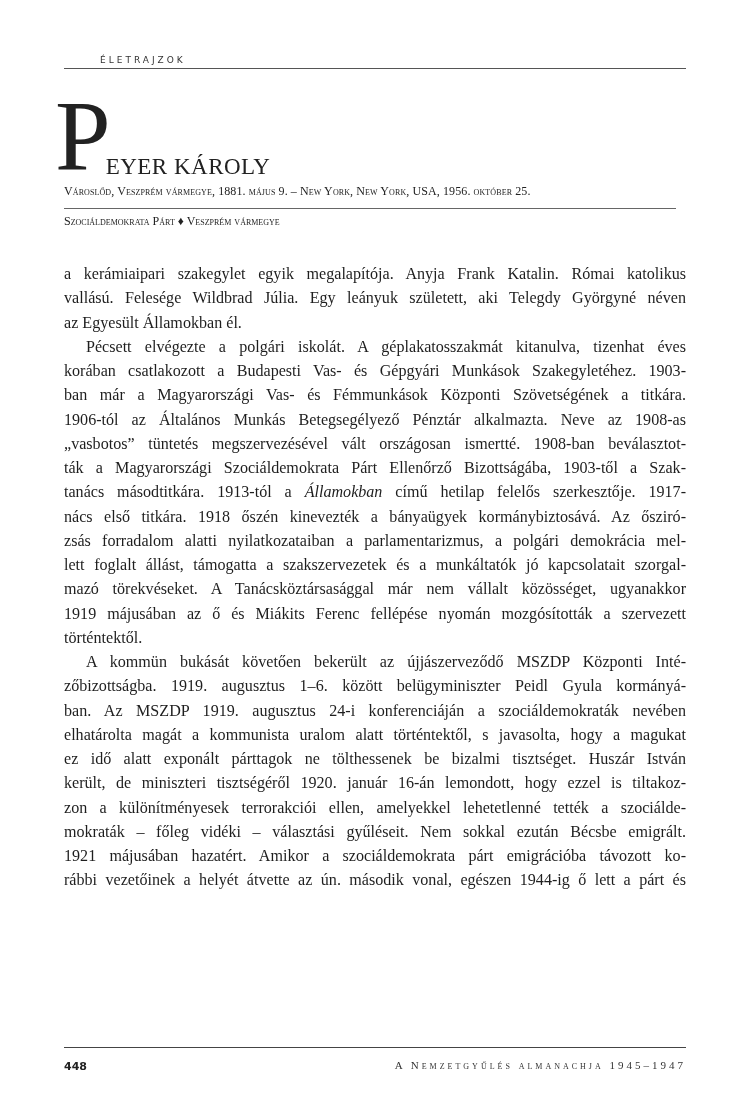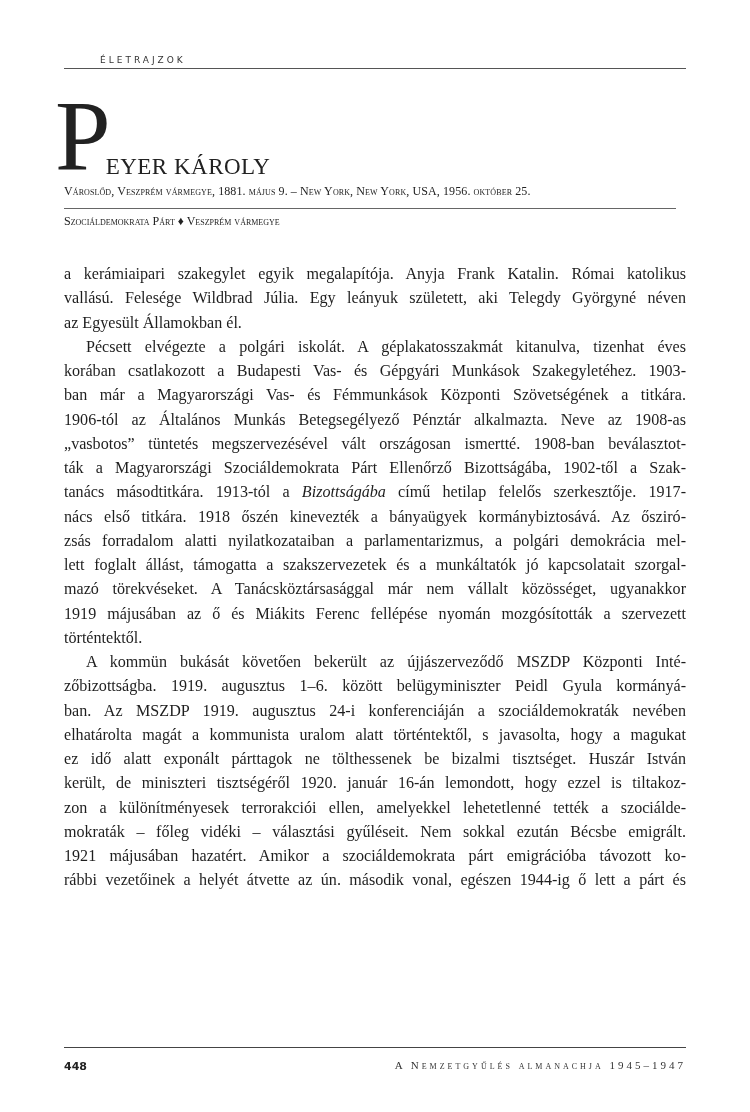--- a/index.html
+++ b/index.html
@@ -42,22 +42,22 @@
 
 <div class="body-text" id="body-text">
     <span class="line">a kerámiaipari szakegylet egyik megalapítója. Anyja Frank Katalin. Római katolikus</span>
     <span class="line">vallású. Felesége Wildbrad Júlia. Egy leányuk született, aki Telegdy Györgyné néven</span>
     <span class="line last">az Egyesült Államokban él.</span>
     <span class="line indent">Pécsett elvégezte a polgári iskolát. A géplakatosszakmát kitanulva, tizenhat éves</span>
     <span class="line">korában csatlakozott a Budapesti Vas- és Gépgyári Munkások Szakegyletéhez. 1903-</span>
     <span class="line">ban már a Magyarországi Vas- és Fémmunkások Központi Szövetségének a titkára.</span>
     <span class="line">1906-tól az Általános Munkás Betegsegélyező Pénztár alkalmazta. Neve az 1908-as</span>
     <span class="line">„vasbotos” tüntetés megszervezésével vált országosan ismertté. 1908-ban beválasztot-</span>
-    <span class="line">ták a Magyarországi Szociáldemokrata Párt Ellenőrző Bizottságába, 1902-től a Szak-</span>
-    <span class="line">tanács másodtitkára. 1913-tól a <i>Bizottságába</i> című hetilap felelős szerkesztője. 1917-</span>
+    <span class="line">ták a Magyarországi Szociáldemokrata Párt Ellenőrző Bizottságába, 1903-től a Szak-</span>
+    <span class="line">tanács másodtitkára. 1913-tól a <i>Államokban</i> című hetilap felelős szerkesztője. 1917-</span>
     <span class="line">nács első titkára. 1918 őszén kinevezték a bányaügyek kormánybiztosává. Az ősziró-</span>
     <span class="line">zsás forradalom alatti nyilatkozataiban a parlamentarizmus, a polgári demokrácia mel-</span>
     <span class="line">lett foglalt állást, támogatta a szakszervezetek és a munkáltatók jó kapcsolatait szorgal-</span>
     <span class="line">mazó törekvéseket. A Tanácsköztársasággal már nem vállalt közösséget, ugyanakkor</span>
     <span class="line">1919 májusában az ő és Miákits Ferenc fellépése nyomán mozgósították a szervezett</span>
     <span class="line last">történtektől.</span>
     <span class="line indent">A kommün bukását követően bekerült az újjászerveződő MSZDP Központi Inté-</span>
     <span class="line">zőbizottságba. 1919. augusztus 1–6. között belügyminiszter Peidl Gyula kormányá-</span>
     <span class="line">ban. Az MSZDP 1919. augusztus 24-i konferenciáján a szociáldemokraták nevében</span>
     <span class="line">elhatárolta magát a kommunista uralom alatt történtektől, s javasolta, hogy a magukat</span>

